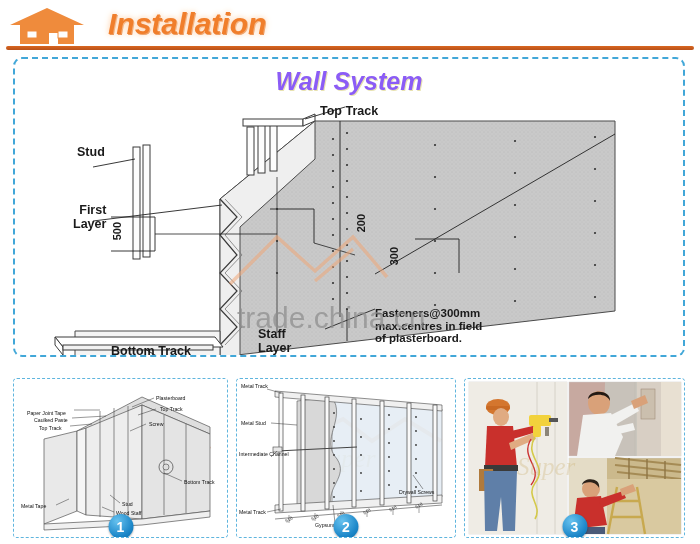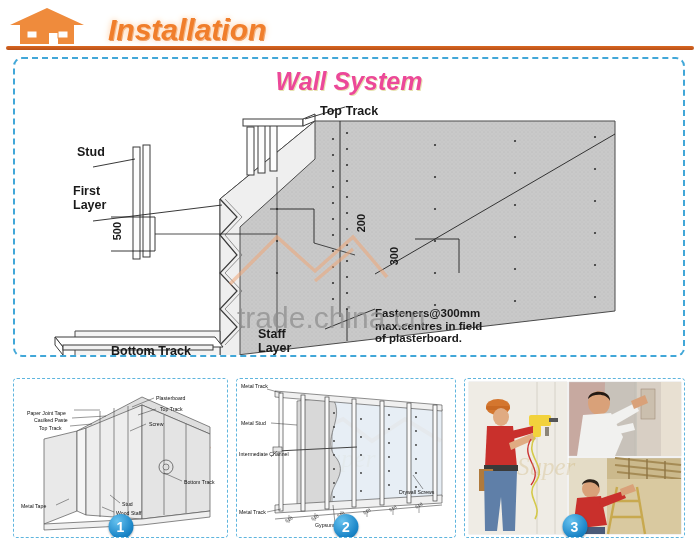--- a/index.html
+++ b/index.html
@@ -6,41 +6,41 @@
   body{
     width:700px;height:544px;
     background:#ffffff;
     font-family:"Liberation Sans",sans-serif;
     overflow:hidden;position:relative;
   }
   
   #header{position:absolute;left:0;top:0;width:700px;height:52px;}
   #logo{position:absolute;left:8px;top:6px;width:78px;height:40px;}
   #title{
-    position:absolute;left:108px;top:13px;
+    position:absolute;left:108px;top:7px;
     font-size:30px;font-weight:bold;font-style:italic;
     color:#F07E2B;letter-spacing:0px;
     text-shadow:0 0 5px #ffd9b8,0 0 9px #ffe6cf,1px 1px 0 #e06a18;
     white-space:nowrap;
   }
   #header-rule{
     position:absolute;left:6px;top:46px;width:688px;height:4px;
     background:linear-gradient(to bottom,#d9661f,#b8511a);
     border-radius:2px;
   }
   
   #main-panel{
     position:absolute;left:13px;top:57px;width:672px;height:300px;
     border:2px dashed #41a7d8;border-radius:9px;
     background:#ffffff;box-sizing:border-box;
   }
   #wall-title{
     position:absolute;left:0;top:8px;width:100%;text-align:center;
     font-size:25px;font-weight:bold;font-style:italic;
-    color:#ec4899;
+    color:#8b5cf6;
     text-shadow:1px 1px 0 #e8e2b0;
     pointer-events:none;
   }
   .dgtext{position:absolute;font-weight:bold;color:#1a1a1a;white-space:pre;}
   #watermark{
     position:absolute;left:222px;top:242px;
     font-size:30px;color:#8d8d8d;opacity:.72;
     font-family:"Liberation Sans",sans-serif;white-space:nowrap;
     letter-spacing:0px;pointer-events:none;
   }
@@ -207,21 +207,21 @@
     <line x1="78" y1="162" x2="207" y2="146" stroke="#222" stroke-width="0.9"></line>
     <line x1="310" y1="270" x2="360" y2="250" stroke="#222" stroke-width="0.9"></line>
 
     <g stroke="#f0a878" stroke-width="3.5" fill="none" opacity="0.55">
       <path d="M215,225 L262,178 L300,212 L338,178 L372,218"></path>
       <path d="M300,222 L338,190"></path>
     </g>
   </svg>
 
   <div class="dgtext" style="left:62px;top:86px;font-size:12.5px;">Stud</div>
-  <div class="dgtext" style="left:58px;top:125px;font-size:12.5px;line-height:14px;">First
+  <div class="dgtext" style="left:58px;top:144px;font-size:12.5px;line-height:14px;text-align:right;">First
 Layer</div>
   <div class="dgtext" style="left:305px;top:45px;font-size:12.5px;">Top Track</div>
   <div class="dgtext" style="left:96px;top:285px;font-size:12.5px;">Bottom Track</div>
   <div class="dgtext" style="left:243px;top:268px;font-size:12.5px;line-height:14px;">Staff
 Layer</div>
   <div class="dgtext" style="left:360px;top:248px;font-size:11.5px;line-height:12.5px;">Fasteners@300mm
 max.centres in field
 of plasterboard.</div>
 
   <div class="dgtext" style="left:96px;top:163px;font-size:11px;writing-mode:vertical-rl;transform:rotate(180deg);">500</div>

